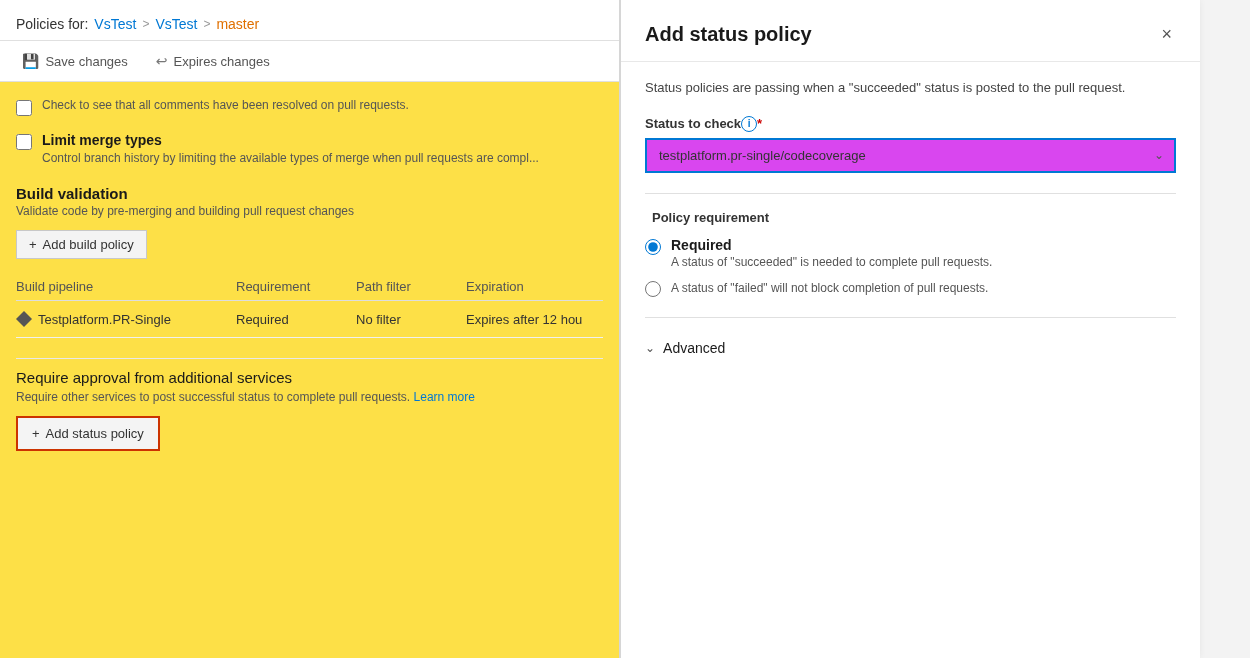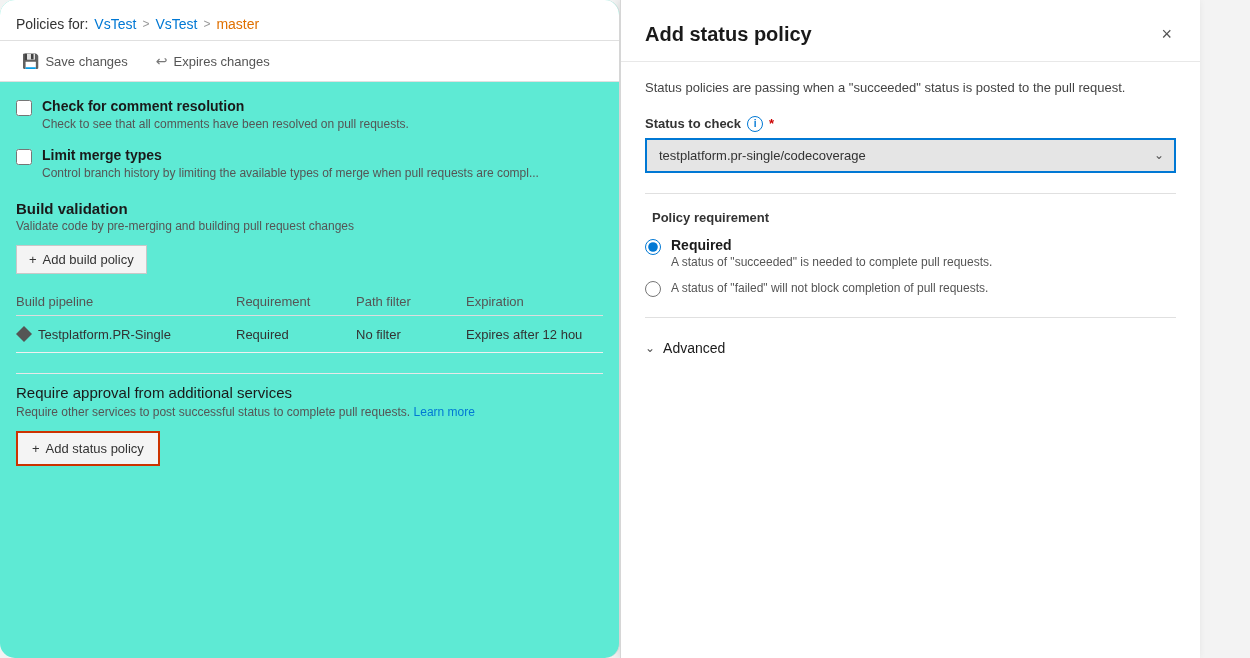--- a/index.html
+++ b/index.html
@@ -9,27 +9,26 @@
       background: #f3f3f3;
       display: flex;
       width: 1250px;
       height: 658px;
       overflow: hidden;
     }
 
     
     .left-panel {
       width: 620px;
-      background: #5eead4;
+      background: #fde047;
       border-right: 1px solid #d6d6d6;
       display: flex;
       flex-direction: column;
       overflow: hidden;
       position: relative;
-      border-radius: 15px;
     }
 
     .breadcrumb-bar {
       padding: 16px 16px 8px 16px;
       border-bottom: 1px solid #e0e0e0;
       background: #fff;
     }
 
     .breadcrumb {
       display: flex;
@@ -269,21 +268,20 @@
       line-height: 1.5;
     }
 
     .form-label {
       font-size: 13px;
       font-weight: 600;
       color: #333;
       margin-bottom: 6px;
       display: flex;
       align-items: center;
-      gap: 6px;
     }
 
     .required-star {
       color: #cc0000;
     }
 
     .info-icon {
       display: inline-flex;
       align-items: center;
       justify-content: center;
@@ -298,21 +296,21 @@
 
     .select-wrapper {
       position: relative;
       margin-bottom: 20px;
     }
 
     .select-field {
       width: 100%;
       padding: 8px 28px 8px 12px;
       border: 2px solid #0078d4;
-      background: #e5e5e5;
+      background: #d946ef;
       font-size: 13px;
       color: #333;
       appearance: none;
       cursor: pointer;
       outline: none;
     }
 
     .select-arrow {
       position: absolute;
       right: 12px;
@@ -411,21 +409,20 @@
       <span>Expires changes</span>
     </button>
   </div>
 
   <div class="main-content">
 
     <div class="policy-section">
       <div class="policy-item">
         <input type="checkbox" style="">
         <div class="policy-item-content">
-          <div class="policy-item-title">Check for comment resolution</div>
           <div class="policy-item-desc">Check to see that all comments have been resolved on pull requests.</div>
         </div>
       </div>
 
       <div class="policy-item">
         <input type="checkbox" style="">
         <div class="policy-item-content">
           <div class="policy-item-title">Limit merge types</div>
           <div class="policy-item-desc">Control branch history by limiting the available types of merge when pull requests are compl...</div>
         </div>

